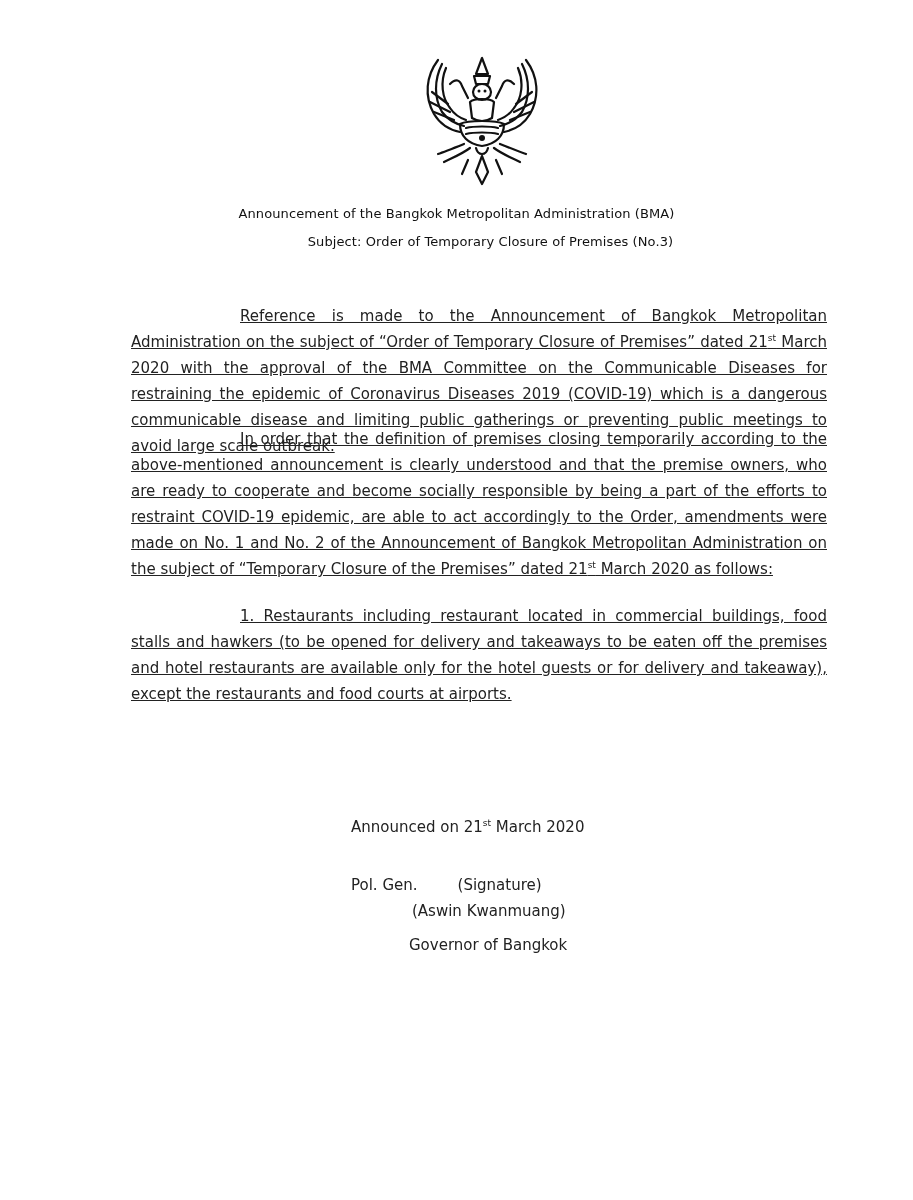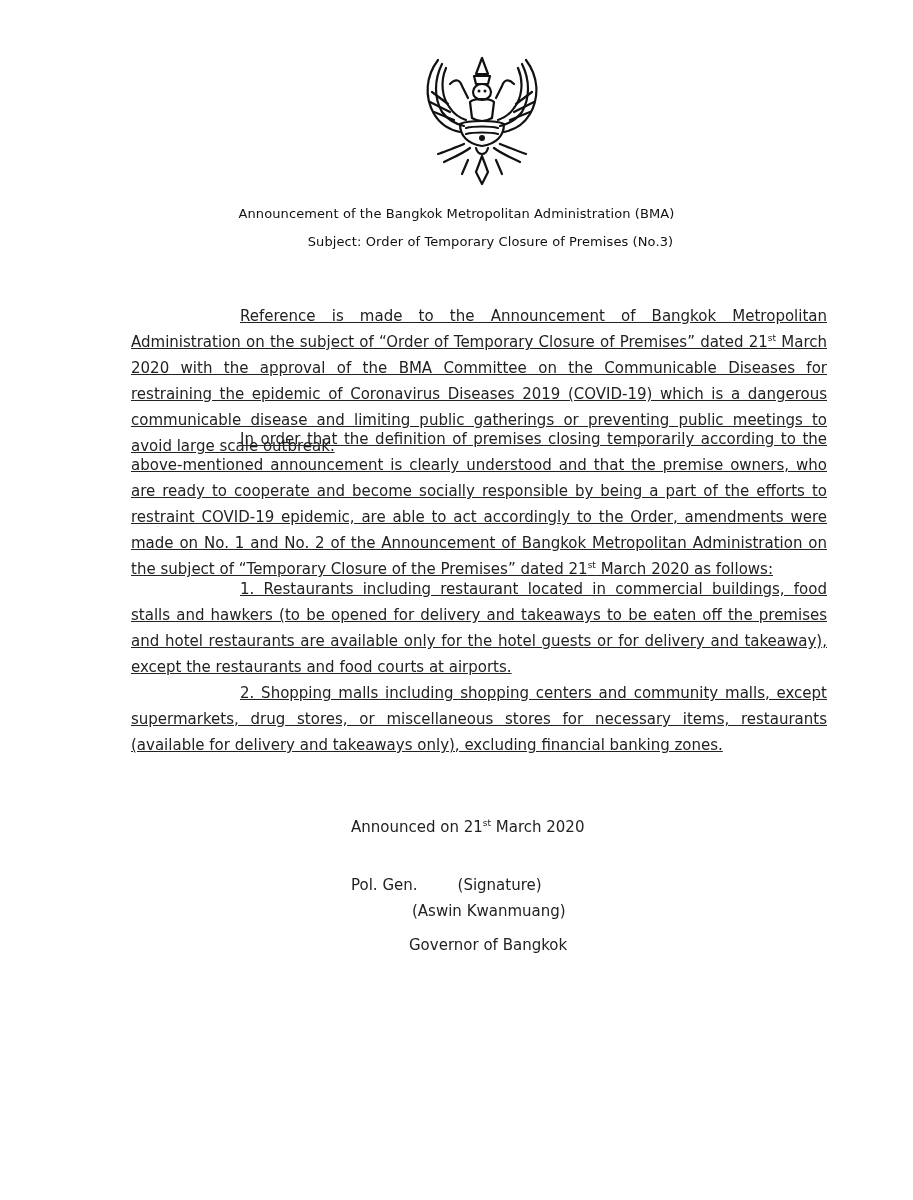--- a/index.html
+++ b/index.html
@@ -8,21 +8,21 @@
   .emblem { position: absolute; left: 420px; top: 52px; width: 124px; height: 136px; }
   .title { position: absolute; left: 0; width: 913px; text-align: center;
            font-size: 13px; color: #111; letter-spacing: 0.1px; }
   .t1 { top: 206px; }
   .t2 { top: 234px; margin-left: 34px; }
   .body-text { position: absolute; left: 131px; width: 696px; font-size: 15px;
                line-height: 26px; text-align: justify; color: #222; text-decoration: underline; }
   .para { margin: 0; text-indent: 109px; }
   .p1 { top: 303px; }
   .p2 { top: 426px; }
-  .p3 { top: 576px; }
+  .p3 { top: 603px; }
   sup { font-size: 9px; line-height: 0; vertical-align: 6px; }
   .line { position: absolute; font-size: 15px; color: #222; white-space: pre; text-align: right; }
   .ann { left: 351px; top: 818px; }
   .sig1 { left: 351px; top: 876px; }
   .sig1 .gap { display: inline-block; width: 40px; }
   .sig2 { left: 412px; top: 902px; }
   .sig3 { left: 409px; top: 928px; margin-top: 8px; }
 </style>
 </head>
 <body>
@@ -74,20 +74,19 @@
 <div class="body-text p1">
   <p class="para"><span>Reference is made to the Announcement of Bangkok Metropolitan Administration on the subject of “Order of Temporary Closure of Premises” dated 21</span><sup>st</sup><span> March 2020 with the approval of the BMA Committee on the Communicable Diseases for restraining the epidemic of Coronavirus Diseases 2019 (COVID-19) which is a dangerous communicable disease and limiting public gatherings or preventing public meetings to avoid large scale outbreak.</span></p>
 </div>
 
 <div class="body-text p2">
   <p class="para"><span>In order that the definition of premises closing temporarily according to the above-mentioned announcement is clearly understood and that the premise owners, who are ready to cooperate and become socially responsible by being a part of the efforts to restraint COVID-19 epidemic, are able to act accordingly to the Order, amendments were made on No. 1 and No. 2 of the Announcement of Bangkok Metropolitan Administration on the subject of “Temporary Closure of the Premises” dated 21</span><sup>st</sup><span> March 2020 as follows:</span></p>
 </div>
 
 <div class="body-text p3">
   <p class="para">1. Restaurants including restaurant located in commercial buildings, food stalls and hawkers (to be opened for delivery and takeaways to be eaten off the premises and hotel restaurants are available only for the hotel guests or for delivery and takeaway), except the restaurants and food courts at airports.</p>
-  <p class="para">2. Shopping malls including shopping centers and community malls, except supermarkets, drug stores, or miscellaneous stores for necessary items, restaurants (available for delivery and takeaways only), excluding financial banking zones.</p>
 </div>
 
 <div class="line ann"><span>Announced on 21</span><sup>st</sup><span> March 2020</span></div>
 
 <div class="line sig1"><span>Pol. Gen.</span><span class="gap"></span><span>(Signature)</span></div>
 <div class="line sig2">(Aswin Kwanmuang)</div>
 <div class="line sig3">Governor of Bangkok</div>
 
 </body></html>

